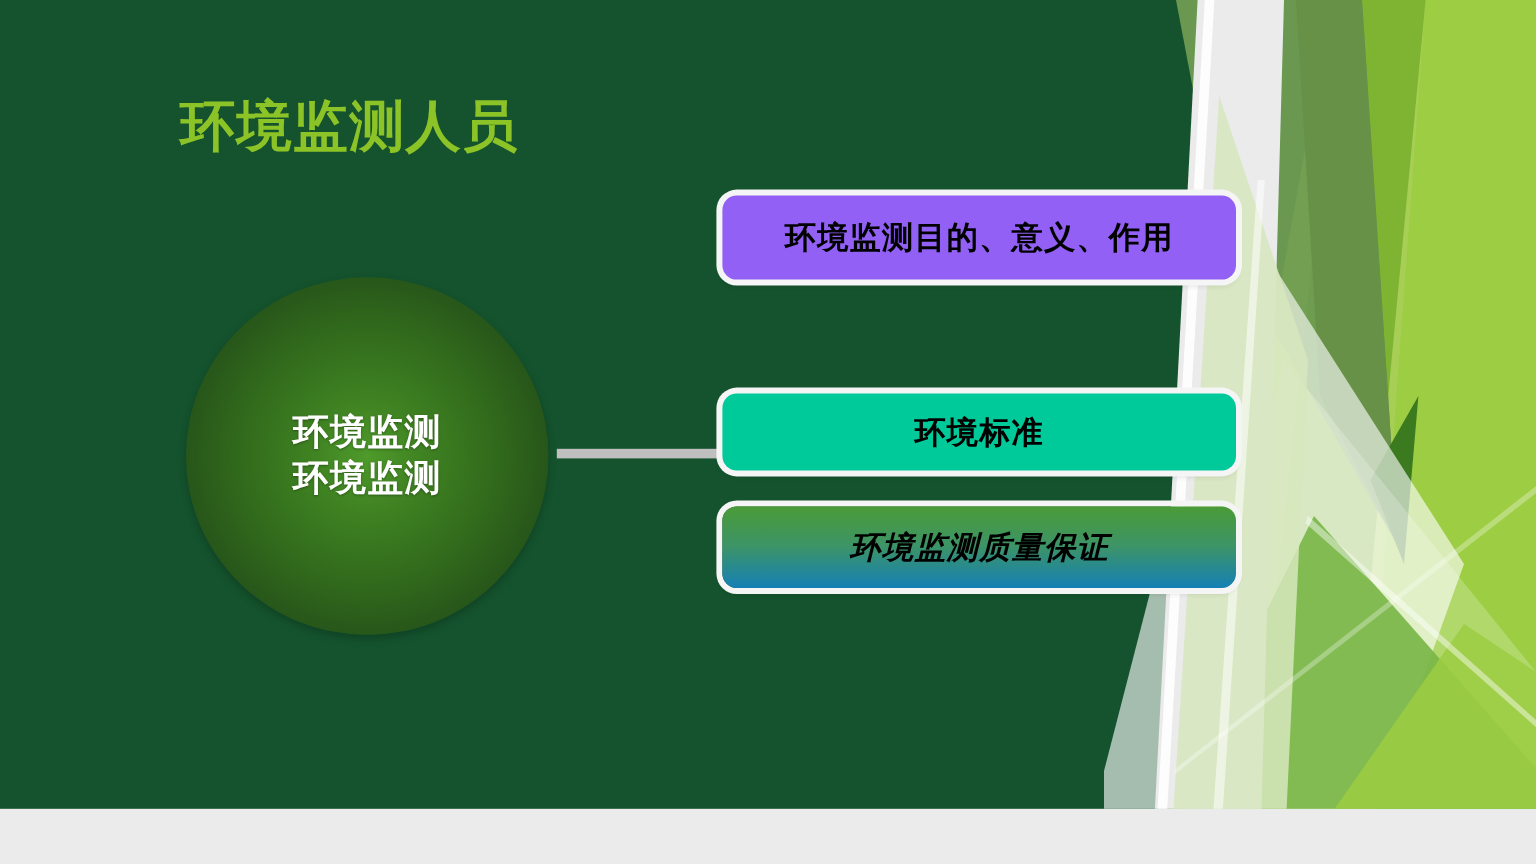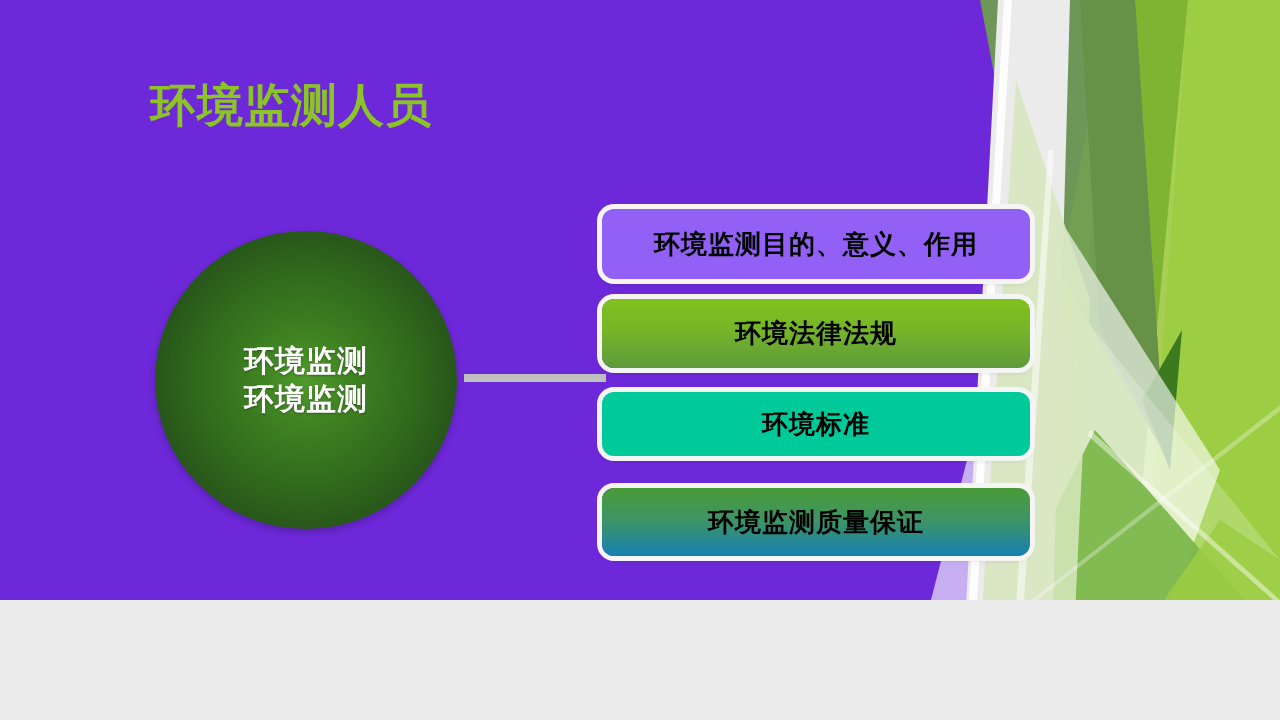--- a/index.html
+++ b/index.html
@@ -2,22 +2,22 @@
 <html><head>
 <meta charset="utf-8">
 <style>
   html,body{margin:0;padding:0;}
   body{
     width:1280px;height:720px;overflow:hidden;
     background:#ebebeb;
     font-family:"DejaVu Sans","Liberation Sans",sans-serif;
   }
   .slide{
-    position:relative;width:1280px;height:600px;
-    background:#6d28d9;overflow:hidden;
+    position:relative;width:1280px;height:674px;
+    background:#14532d;overflow:hidden;
   }
   
   .deco{position:absolute;top:0;right:0;width:360px;height:720px;pointer-events:none;}
   .deco svg{display:block;width:360px;height:720px;}
 
   
   .title{
     position:absolute;left:150px;top:81px;
     font-size:46px;font-weight:bold;letter-spacing:1px;
     color:#8cc327;line-height:1.05;white-space:nowrap;
@@ -46,26 +46,25 @@
 
   
   .boxes{position:absolute;left:602px;top:160px;width:428px;height:432px;}
   .node{
     position:absolute;left:0;width:428px;
     border-radius:12px;
     display:flex;align-items:center;justify-content:center;
     color:#000000;font-size:26px;font-weight:bold;letter-spacing:1px;
     box-shadow:0 0 0 5px #f5f5f5, 0 3px 6px rgba(0,0,0,.20);
     white-space:nowrap;
-    margin-top:46px;
   }
   .node-0{top:3px;height:70px;background:#9260f5;}
   .node-1{top:93px;height:69px;background:linear-gradient(180deg,#80c31c 0%,#76b529 45%,#5d9a3b 100%);}
-  .node-2{top:186px;height:64px;background:#00c99a;text-align:right;}
-  .node-3{top:282px;height:68px;background:linear-gradient(180deg,#4a9b37 0%,#3d9466 48%,#1580b5 100%);}
+  .node-2{top:168px;height:64px;background:#00c99a;text-align:right;}
+  .node-3{top:262px;height:68px;background:linear-gradient(180deg,#4a9b37 0%,#3d9466 48%,#1580b5 100%);font-style:italic;}
   .node-4{top:362px;height:66px;background:linear-gradient(180deg,#9dc94c 0%,#83b376 48%,#5b86d9 100%);}
 </style>
 </head>
 <body>
 
 <div class="slide">
 
   <div class="deco">
     <svg viewBox="0 0 360 720" preserveAspectRatio="none" aria-hidden="true">
 
@@ -105,18 +104,17 @@
     <div class="circle-label">
       <div>环境监测</div>
       <div>环境监测</div>
     </div>
   </div>
 
   <div class="connector"></div>
 
   <div class="boxes">
     <div class="node node-0">环境监测目的、意义、作用</div>
-    <div class="node node-1">环境法律法规</div>
     <div class="node node-2">环境标准</div>
     <div class="node node-3">环境监测质量保证</div>
   </div>
 
 </div>
 
 </body></html>

